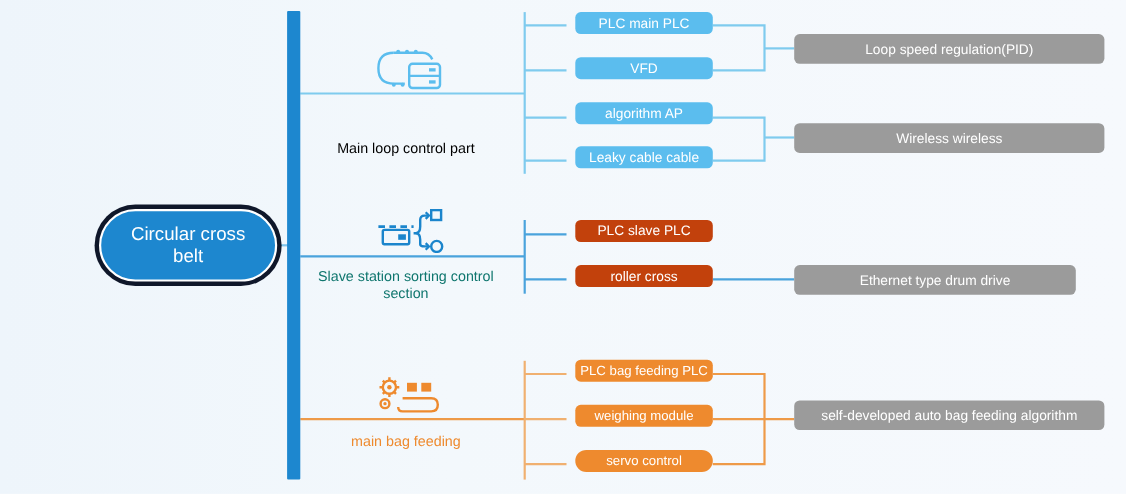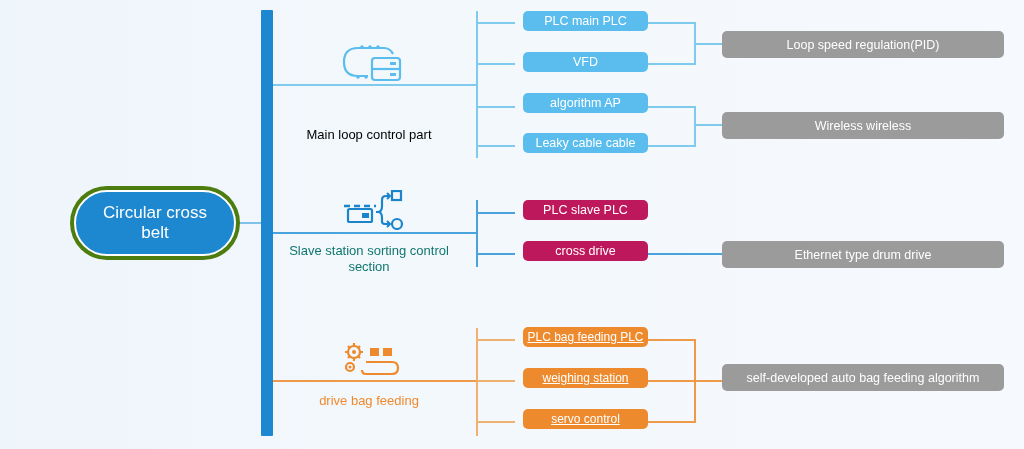--- a/index.html
+++ b/index.html
@@ -5,42 +5,42 @@
   html, body { margin: 0; padding: 0; }
   body {
     width: 1024px; height: 449px; overflow: hidden; position: relative;
     background: linear-gradient(90deg, #eef5fb 0%, #f3f8fc 40%, #f6f9fd 100%);
     font-family: "Liberation Sans", "DejaVu Sans", sans-serif;
   }
   .abs { position: absolute; }
   svg.lines { position: absolute; left: 0; top: 0; width: 1024px; height: 449px; }
 
   .root-node {
-    left: 70px; top: 186px; width: 170px; height: 74px;
-    border-radius: 37px; background: #4d7c0f;
+    left: 86px; top: 186px; width: 170px; height: 74px;
+    border-radius: 37px; background: #0f172a;
     box-sizing: border-box; padding: 4px;
   }
   .root-inner {
     width: 100%; height: 100%; border-radius: 33px;
     background: #1d87cf; border: 2px solid #ffffff; box-sizing: border-box;
     display: flex; align-items: center; justify-content: center;
     color: #ffffff; font-size: 17px; line-height: 20px; text-align: center; padding: 0 20px;
   }
   .spine { left: 261px; top: 10px; width: 12px; height: 426px; background: #1d87cf; border-radius: 1px; }
 
   .cat-label { text-align: center; font-size: 13px; line-height: 16px; width: 200px; }
   .cat-icon { width: 64px; height: 40px; }
 
   .node {
     height: 20px; border-radius: 5px; color: #fff; font-size: 12.5px;
     display: flex; align-items: center; justify-content: center; white-space: nowrap;
   }
   .node.light { background: #5bbdee; }
-  .node.dark { background: #be185d; }
-  .node.orange { background: #ee8a2e; font-size: 12px; text-decoration: underline; }
+  .node.dark { background: #c2410c; }
+  .node.orange { background: #ee8a2e; font-size: 12px; }
   .result {
     height: 27px; border-radius: 5px; background: #9b9b9b; color: #fff; font-size: 12.5px;
     display: flex; align-items: center; justify-content: center; white-space: nowrap;
   }
 </style>
 </head>
 <body>
 
 <svg class="lines" viewBox="0 0 1024 449">
 
@@ -113,30 +113,30 @@
     <circle cx="14" cy="12" r="6"></circle>
     <path d="M14 3 V6 M14 18 V21 M5 12 H8 M20 12 H23 M8 6 L10 8 M18 16 L20 18 M20 6 L18 8 M8 18 L10 16"></path>
     <circle cx="10" cy="27" r="4"></circle>
     <path d="M26 22 H52 Q58 22 58 28 Q58 34 52 34 H26 Q22 34 22 30"></path>
   </g>
   <circle cx="14" cy="12" r="2" fill="#ee8a2e"></circle>
   <circle cx="10" cy="27" r="1.5" fill="#ee8a2e"></circle>
   <rect x="30" y="8" width="9" height="8" fill="#ee8a2e"></rect>
   <rect x="43" y="8" width="9" height="8" fill="#ee8a2e"></rect>
 </svg>
-<div class="abs cat-label" style="left:269px;top:393px;color:#ee8a2e;">drive bag feeding</div>
+<div class="abs cat-label" style="left:269px;top:393px;color:#ee8a2e;">main bag feeding</div>
 
 <div class="abs node light" style="left:523px;top:11px;width:125px;">PLC main PLC</div>
 <div class="abs node light" style="left:523px;top:52px;width:125px;text-align:center;">VFD</div>
 <div class="abs node light" style="left:523px;top:93px;width:125px;">algorithm AP</div>
 <div class="abs node light" style="left:523px;top:133px;width:125px;">Leaky cable cable</div>
 
 <div class="abs node dark" style="left:523px;top:200px;width:125px;">PLC slave PLC</div>
-<div class="abs node dark" style="left:523px;top:241px;width:125px;">cross drive</div>
+<div class="abs node dark" style="left:523px;top:241px;width:125px;">roller cross</div>
 
 <div class="abs node orange" style="left:523px;top:327px;width:125px;">PLC bag feeding PLC</div>
-<div class="abs node orange" style="left:523px;top:368px;width:125px;">weighing station</div>
-<div class="abs node orange" style="left:523px;top:409px;width:125px;">servo control</div>
+<div class="abs node orange" style="left:523px;top:368px;width:125px;">weighing module</div>
+<div class="abs node orange" style="left:523px;top:409px;width:125px;border-radius:11px;">servo control</div>
 
 <div class="abs result" style="left:722px;top:31px;width:282px;text-align:center;">Loop speed regulation(PID)</div>
 <div class="abs result" style="left:722px;top:112px;width:282px;">Wireless wireless</div>
-<div class="abs result" style="left:722px;top:241px;width:282px;text-align:center;">Ethernet type drum drive</div>
+<div class="abs result" style="left:722px;top:241px;width:256px;text-align:center;">Ethernet type drum drive</div>
 <div class="abs result" style="left:722px;top:364px;width:282px;">self-developed auto bag feeding algorithm</div>
 
 </body></html>

